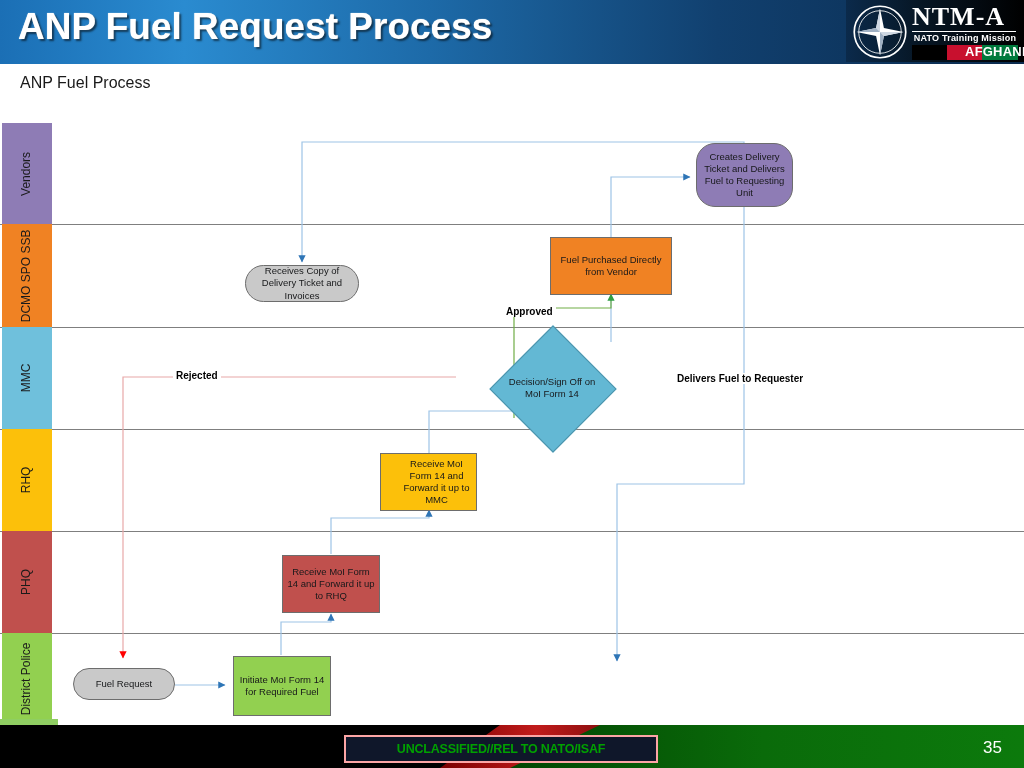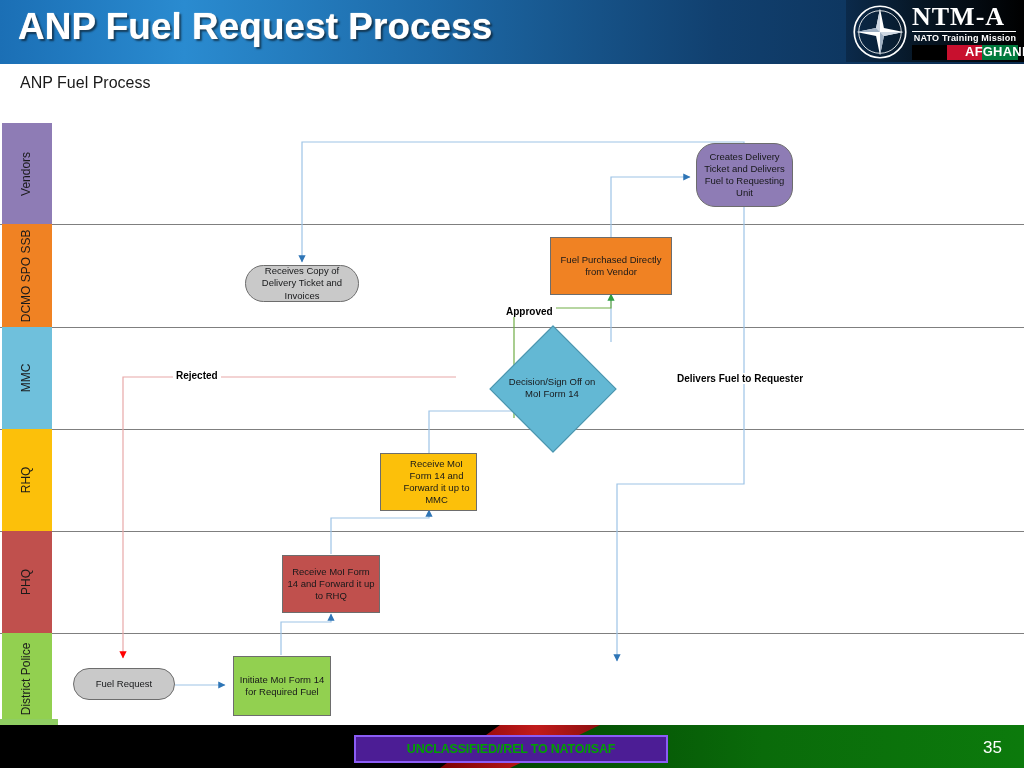--- a/index.html
+++ b/index.html
@@ -94,22 +94,22 @@
   }
   #footer-green{position:absolute;right:0;top:0;width:580px;height:43px;
     background:linear-gradient(90deg,#003d00 0%,#0a6b0a 55%,#0c7a0c 100%);
     clip-path:polygon(80px 0,100% 0,100% 100%,0 100%);}
   #footer-red{position:absolute;left:440px;top:0;width:160px;height:43px;
     background:linear-gradient(90deg,#7a0000 0%,#c11b1b 60%,#8d0f0f 100%);
     clip-path:polygon(60px 0,100% 0,70px 100%,0 100%);}
   #footer-left{position:absolute;left:8px;top:6px;color:#fff;font-size:11.5px;line-height:1.65;}
   #footer-left b{font-weight:bold;}
   #class-banner{
-    position:absolute;left:354px;top:735px;width:310px;height:24px;
-    background:#4c1d95;border:2px solid #8b5cf6;
+    position:absolute;left:344px;top:735px;width:310px;height:24px;
+    background:#0f172a;border:2px solid #fca5a5;
     display:flex;align-items:center;justify-content:center;
   }
   #class-text{font-size:12.5px;font-weight:bold;color:#00a000;letter-spacing:-.2px;white-space:nowrap;}
   #page-num{position:absolute;right:22px;top:738px;color:#ffffff;font-size:17px;}
   #green-tab{position:absolute;left:0;top:719px;width:58px;height:8px;background:#8fce62;}
   svg.links{position:absolute;left:0;top:0;width:1024px;height:619px;pointer-events:none;}
 </style>
 </head>
 <body>
 

